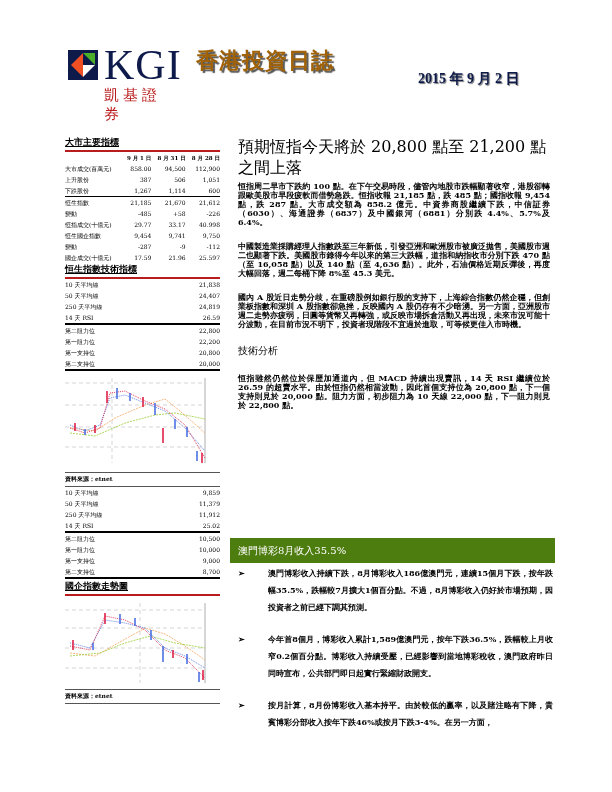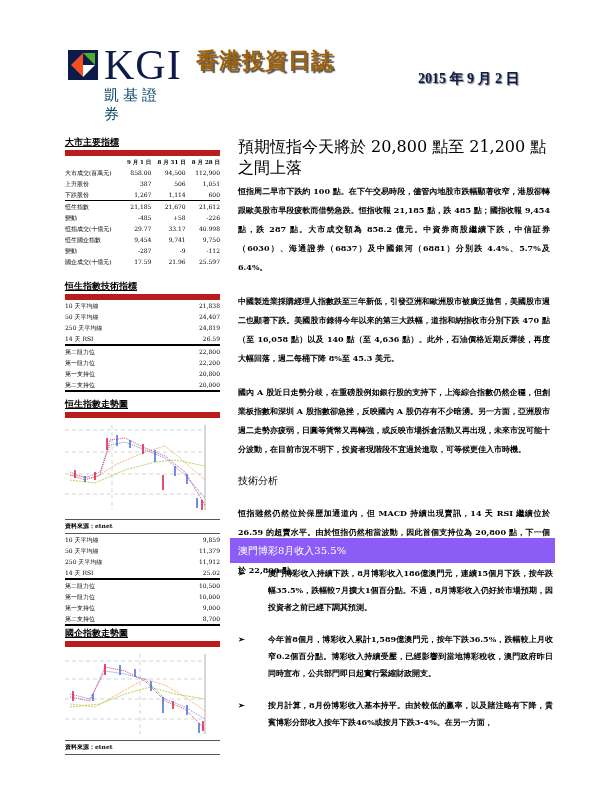--- a/index.html
+++ b/index.html
@@ -3,43 +3,43 @@
 <meta charset="utf-8">
 <style>
   * { margin: 0; padding: 0; box-sizing: border-box; }
   body { width: 612px; height: 792px; background: #ffffff; position: relative; overflow: hidden;
          font-family: "DejaVu Serif", "Liberation Serif", serif; color: #000; }
   .logo { position: absolute; left: 68px; top: 48px; width: 110px; height: 60px; }
   .logo-mark { position: absolute; left: 0; top: 2px; width: 30px; height: 30px; }
   .logo-text { position: absolute; left: 36px; top: -6px; font-family: "Liberation Serif", serif;
                font-size: 42px; color: #0d1a4a; letter-spacing: 1px; line-height: 46px; }
   .logo-sub { position: absolute; left: 36px; top: 38px; font-family: Liberation Serif, serif;
-              font-size: 15px; color: #0c4a6e; letter-spacing: 4px; }
+              font-size: 15px; color: #b91c1c; letter-spacing: 4px; }
   .report-title { position: absolute; left: 196px; top: 46px; font-family: "DejaVu Sans", sans-serif;
                   font-size: 22px; font-weight: bold; color: #a16207; text-shadow: 2px 2px 1px #555; letter-spacing: 1px; }
   .report-date { position: absolute; left: 418px; top: 70px; font-family: Liberation Serif, serif;
                  font-size: 14px; font-weight: bold; color: #0d1a4a; text-shadow: 1px 1px 1px #777; }
 
   .leftcol { position: absolute; left: 65px; top: 136px; width: 155px; font-size: 7px; }
   .sec-title { font-family: "DejaVu Sans", sans-serif; font-weight: bold; font-size: 9px;
-               border-bottom: 6px solid #b91c1c; padding-bottom: 1px; text-decoration: underline; }
+               border-bottom: 2px solid #b91c1c; padding-bottom: 1px; text-decoration: underline; }
   .tbl { width: 100%; border-collapse: collapse; font-size: 6px; }
   .tbl td, .tbl th { padding: 1.5px 0; line-height: 8px; white-space: nowrap; }
   .tbl th { text-align: right; font-weight: bold; font-size: 5.5px; }
   .tbl td.num { text-align: right; }
   .tbl tr.ul td { border-bottom: 1px solid #000; }
   .tbl tr.thick td { border-bottom: 2px solid #000; }
   .chart-box { width: 155px; height: 100px; border-bottom: 1px solid #555; position: relative; margin-top: 2px; }
   .src { font-size: 6px; font-weight: bold; margin-top: 2px; border-bottom: 1px solid #555; padding-bottom: 2px; }
 
   .rightcol { position: absolute; left: 238px; top: 137px; width: 312px; font-family: "DejaVu Serif", serif; }
   .headline { font-size: 16px; font-weight: normal; margin-bottom: 3px; }
-  .para { font-size: 8px; line-height: 19px; font-weight: bold; text-align: justify; margin-bottom: 15px; }
+  .para { font-size: 8px; line-height: 9px; font-weight: bold; text-align: justify; margin-bottom: 15px; }
   .sub-head { font-family: "DejaVu Sans", sans-serif; font-size: 10px; margin-bottom: 16px; }
-  .banner { position: absolute; left: 230px; top: 538px; width: 325px; height: 25px; background: #8b5cf6;
+  .banner { position: absolute; left: 230px; top: 538px; width: 325px; height: 25px; background: #4d7c0f;
             color: #fff; font-size: 10px; padding: 6px 8px; font-family: "DejaVu Serif", serif; }
   .bullets { position: absolute; left: 238px; top: 565px; width: 315px; }
   .bullet { display: flex; font-size: 8px; line-height: 17px; font-weight: bold; margin-bottom: 15px; }
   .bullet .mk { width: 30px; flex: none; font-size: 8px; }
   .bullet .tx { flex: 1; text-align: justify; }
 </style>
 </head>
 <body>
 
 <div class="logo">
@@ -115,21 +115,21 @@
         </tr>
     <tr>
           <td>國企成交(十億元)</td>
           <td class="num">17.59</td>
           <td class="num">21.96</td>
           <td class="num">25.597</td>
         </tr>
   </tbody>
     </table>
 
-  <div class="sec-title" style="margin-top:13px">恒生指數技術指標</div>
+  <div class="sec-title" style="margin-top:0">恒生指數技術指標</div>
   <table class="tbl">
     <tbody>
         <tr>
           <td>10 天平均線</td>
           <td class="num">21,838</td>
         </tr>
     <tr>
           <td>50 天平均線</td>
           <td class="num">24,407</td>
         </tr>
@@ -153,21 +153,20 @@
           <td>第一支持位</td>
           <td class="num">20,800</td>
         </tr>
     <tr class="thick">
           <td>第二支持位</td>
           <td class="num">20,000</td>
         </tr>
   </tbody>
     </table>
 
-  <div class="sec-title" style="margin-top:6px">恒生指數走勢圖</div>
   <div class="chart-box">
     <svg width="155" height="100" viewBox="0 0 155 100">
       <g stroke="#bbb" stroke-dasharray="4,3" stroke-width="0.6">
         <line x1="0" y1="10" x2="140" y2="10"></line>
           <line x1="0" y1="32" x2="140" y2="32"></line>
         <line x1="0" y1="54" x2="140" y2="54"></line>
           <line x1="0" y1="74" x2="140" y2="74"></line>
         <line x1="47" y1="5" x2="47" y2="90"></line>
       </g>
       <line x1="140" y1="5" x2="140" y2="90" stroke="#777" stroke-width="0.6"></line>

